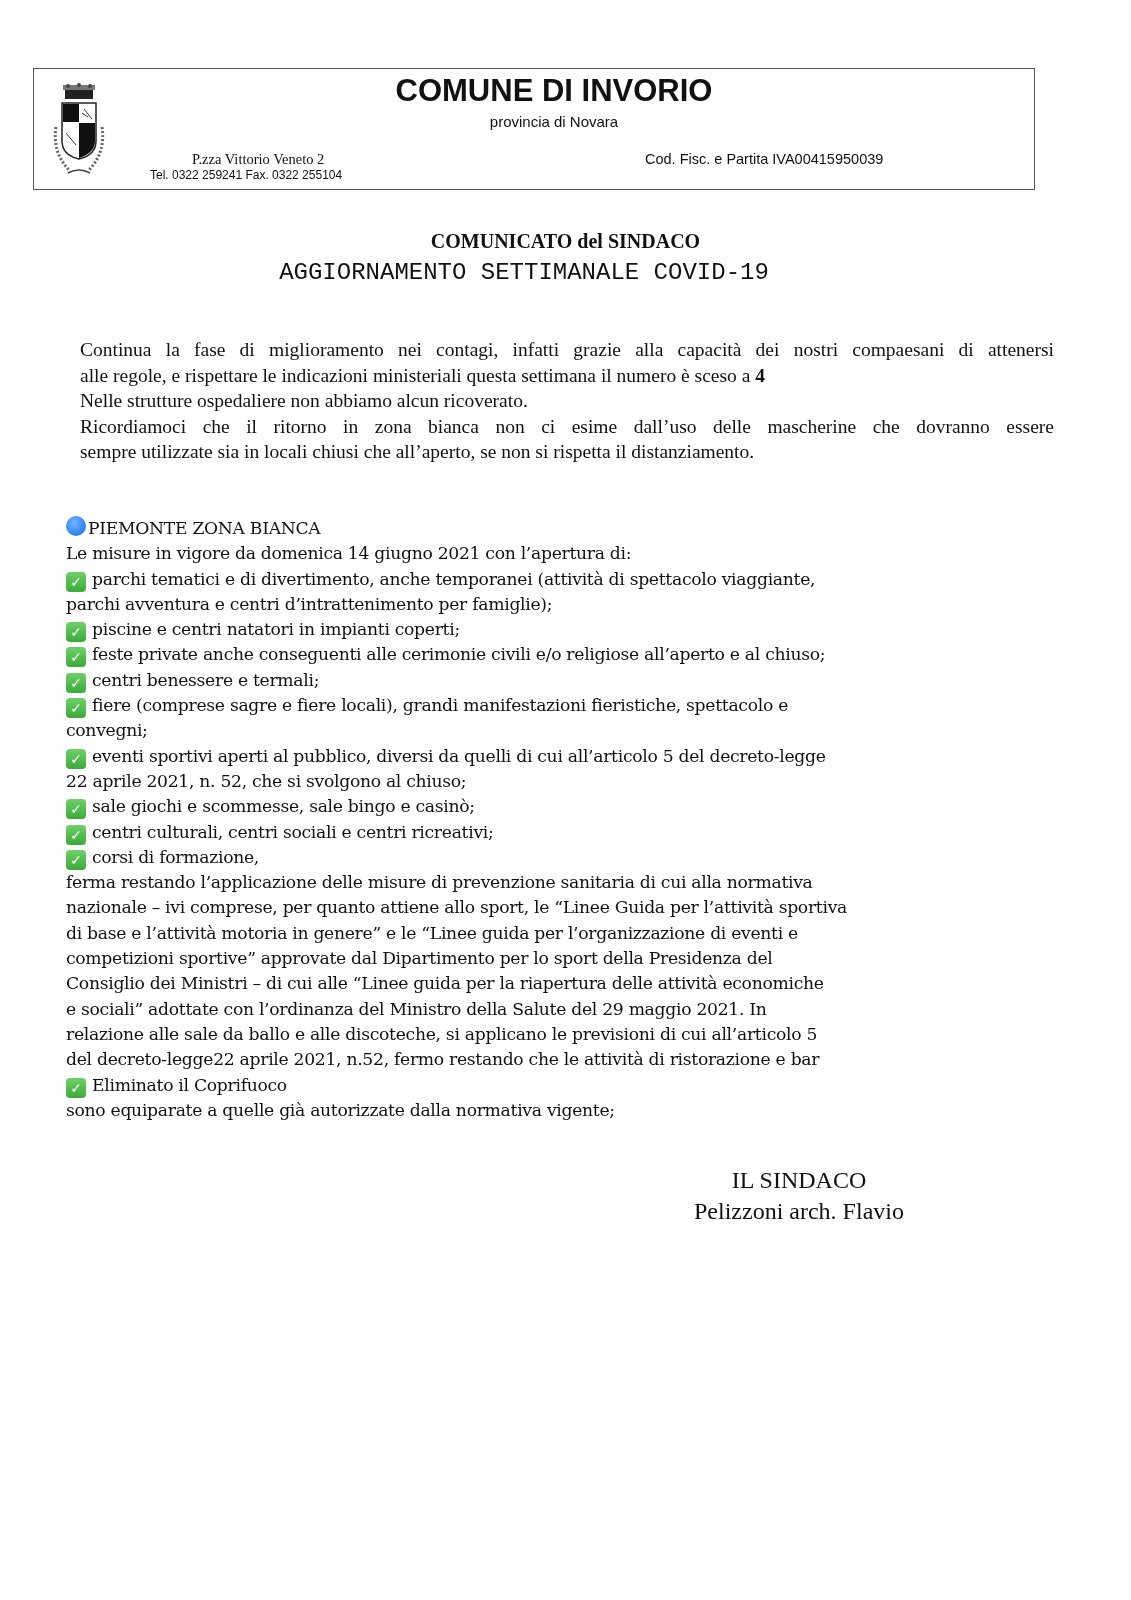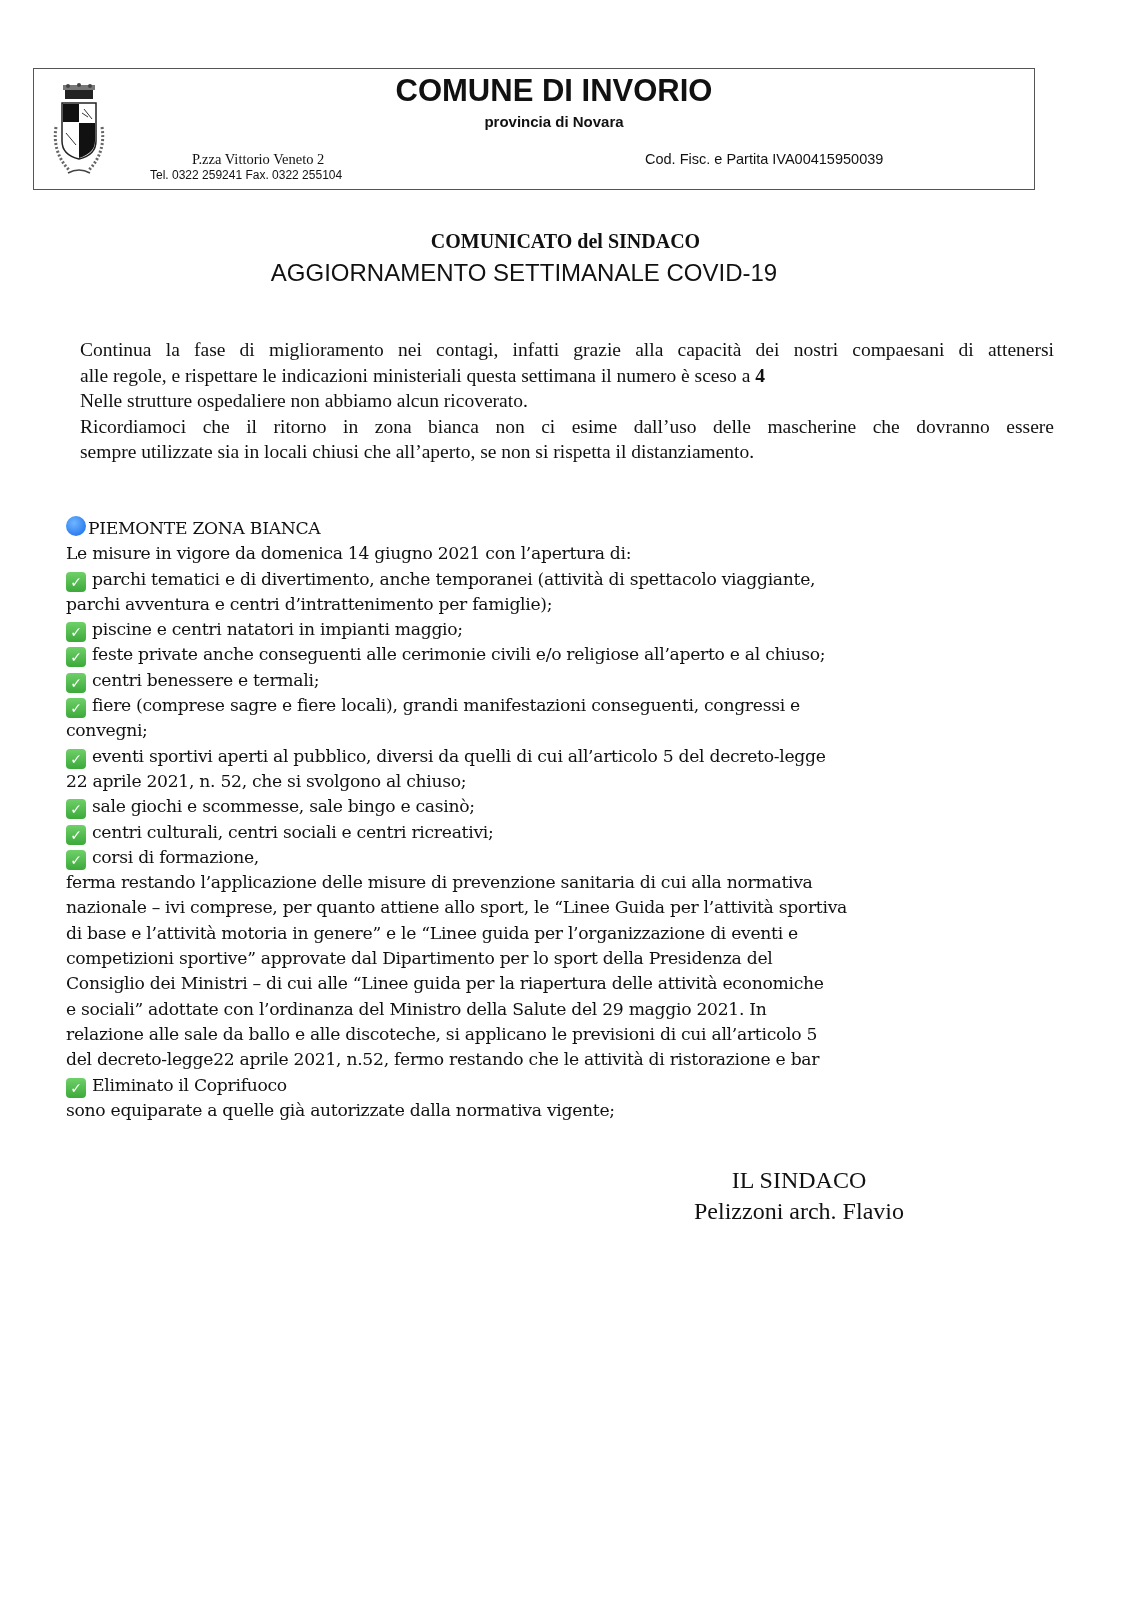--- a/index.html
+++ b/index.html
@@ -9,38 +9,38 @@
     border: 1.5px solid #555; box-sizing: border-box;
   }
   .crest { position: absolute; left: 14px; top: 14px; width: 62px; height: 96px; }
   .org-name {
     position: absolute; left: 0; right: 0; top: 4px; text-align: center;
     font-family: "Liberation Sans", sans-serif; font-weight: bold; font-size: 31px; letter-spacing: 0px;
     padding-left: 40px;
   }
   .province {
     position: absolute; left: 0; right: 0; top: 44px; text-align: center;
-    font-family: "Liberation Sans", sans-serif; font-weight: bold; font-size: 15px; padding-left: 40px;
+    font-family: "Liberation Sans", sans-serif; font-weight: normal; font-size: 15px; padding-left: 40px;
   }
   .address {
     position: absolute; left: 158px; top: 82px; font-family: Liberation Serif, serif; font-size: 14.5px;
   }
   .phone {
     position: absolute; left: 116px; top: 99px; font-family: "Liberation Sans", sans-serif; font-size: 12px;
   }
   .fiscal {
     position: absolute; left: 611px; top: 82px; font-family: "Liberation Sans", sans-serif; font-size: 14.5px;
   }
   .doc-title {
     position: absolute; left: 0; width: 1131px; top: 230px; text-align: center;
     font-family: "Liberation Serif", serif; font-weight: bold; font-size: 20px;
   }
   .doc-subtitle {
     position: absolute; left: 0; width: 1048px; top: 259px; text-align: center;
-    font-family: Liberation Sans, sans-serif; font-size: 24px;
+    font-family: Liberation Mono, monospace; font-size: 24px;
   }
   .intro {
     position: absolute; left: 80px; top: 337px; width: 974px;
     font-family: Liberation Serif, serif; font-size: 19.5px; line-height: 25.5px;
   }
   .intro p { margin: 0; }
   .intro .jline { text-align: justify; text-align-last: justify; }
   .intro b { font-weight: bold; }
   .zona {
     position: absolute; left: 66px; top: 516px; width: 880px;
@@ -102,24 +102,24 @@
   <p class="jline">Ricordiamoci che il ritorno in zona bianca non ci esime dall’uso delle mascherine che dovranno essere</p>
   <p>sempre utilizzate sia in locali chiusi che all’aperto, se non si rispetta il distanziamento.</p>
 </div>
 
 <div class="zona">
   <div><span class="dot"></span><span>PIEMONTE ZONA BIANCA</span></div>
   <div>Le misure in vigore da domenica 14 giugno 2021  con l’apertura di:</div>
   <div id="zona-lines">
       <div><span class="check">✓</span><span>parchi tematici e di divertimento, anche temporanei (attività di spettacolo viaggiante,</span></div>
       <div><span>parchi avventura e centri d’intrattenimento per famiglie);</span></div>
-      <div><span class="check">✓</span><span>piscine e centri natatori in impianti maggio;</span></div>
+      <div><span class="check">✓</span><span>piscine e centri natatori in impianti coperti;</span></div>
       <div><span class="check">✓</span><span>feste private anche conseguenti alle cerimonie civili e/o religiose all’aperto e al chiuso;</span></div>
       <div><span class="check">✓</span><span>centri benessere e termali;</span></div>
-      <div><span class="check">✓</span><span>fiere (comprese sagre e fiere locali), grandi manifestazioni conseguenti, congressi e</span></div>
+      <div><span class="check">✓</span><span>fiere (comprese sagre e fiere locali), grandi manifestazioni fieristiche, spettacolo e</span></div>
       <div><span>convegni;</span></div>
       <div><span class="check">✓</span><span>eventi sportivi aperti al pubblico, diversi da quelli di cui all’articolo 5 del decreto-legge</span></div>
       <div><span>22 aprile 2021, n. 52, che si svolgono al chiuso;</span></div>
       <div><span class="check">✓</span><span>sale giochi e scommesse, sale bingo e casinò;</span></div>
       <div><span class="check">✓</span><span>centri culturali, centri sociali e centri ricreativi;</span></div>
       <div><span class="check">✓</span><span>corsi di formazione,</span></div>
       <div><span>ferma restando l’applicazione delle misure di prevenzione sanitaria di cui alla normativa</span></div>
       <div><span>nazionale – ivi comprese, per quanto attiene allo sport, le “Linee Guida per l’attività sportiva</span></div>
       <div><span>di base e l’attività motoria in genere” e le “Linee guida per l’organizzazione di eventi e</span></div>
       <div><span>competizioni sportive” approvate dal Dipartimento per lo sport della Presidenza del</span></div>

